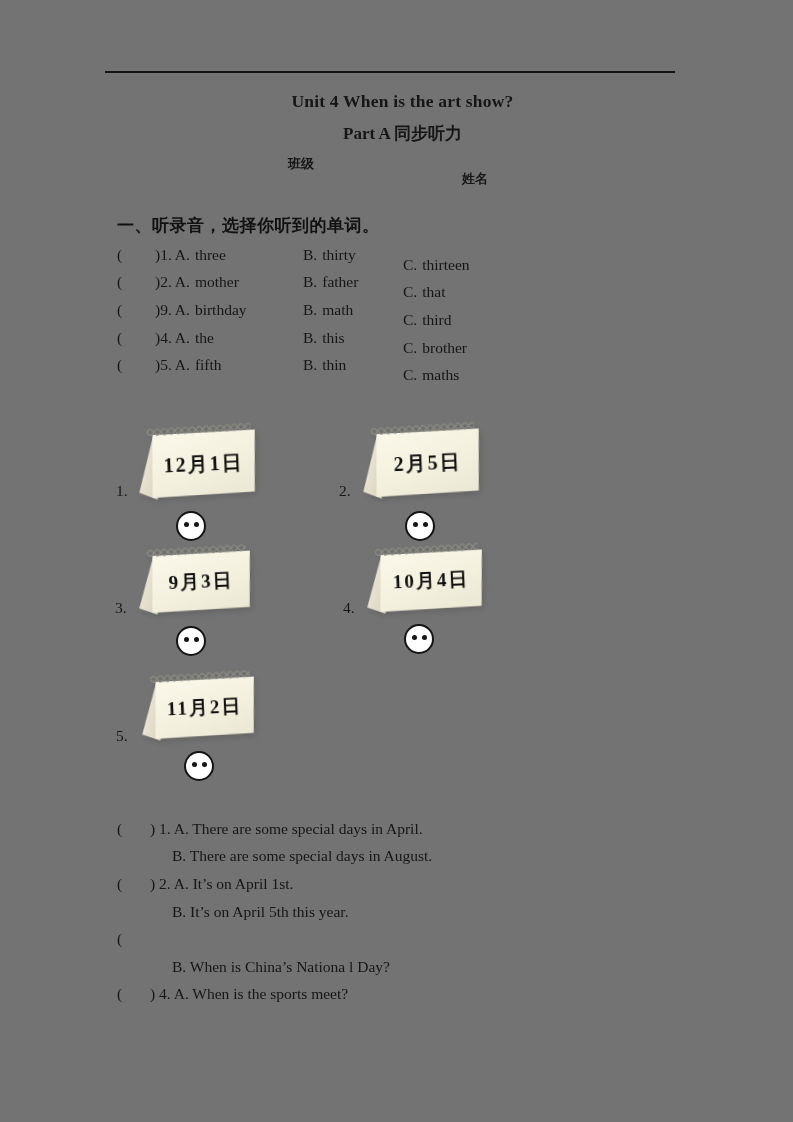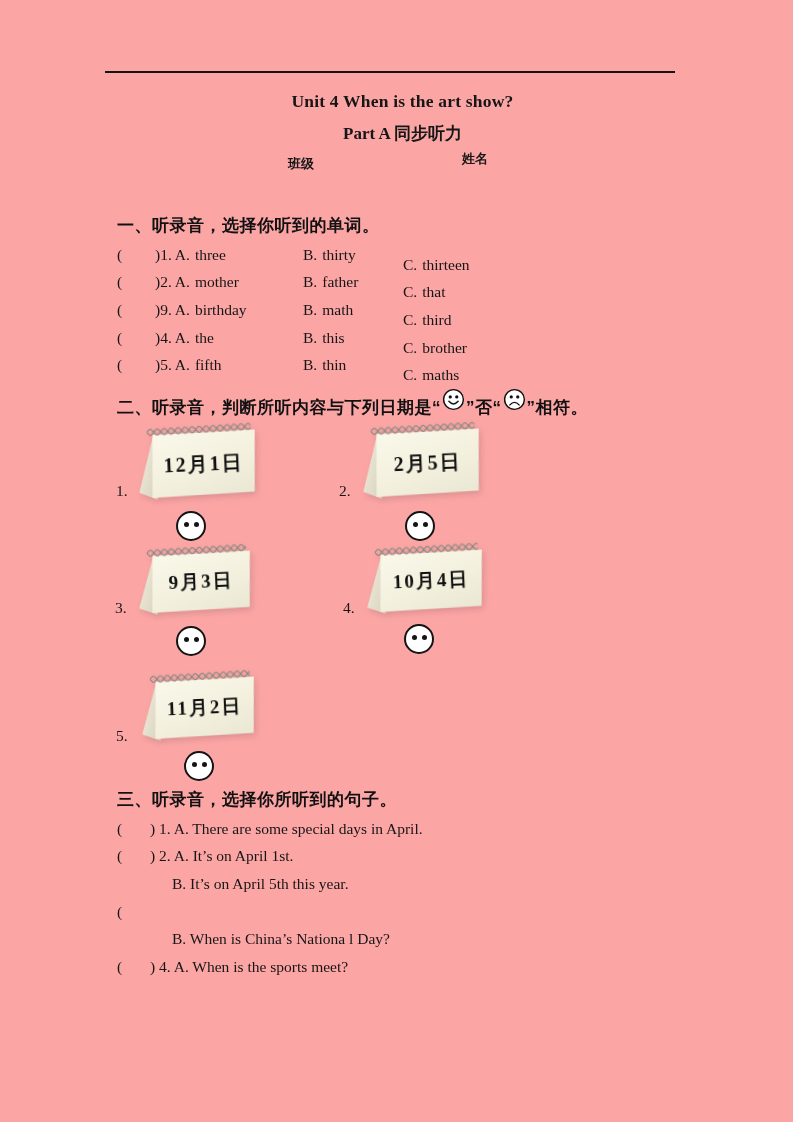--- a/index.html
+++ b/index.html
@@ -1,28 +1,28 @@
 <!DOCTYPE html>
 <html><head>
 <meta charset="utf-8">
 <style>
   html,body{margin:0;padding:0;background:#ffffff;}
-  .page{position:relative;width:793px;height:1122px;background:#fca5a5;overflow:hidden;
+  .page{position:relative;width:793px;height:1122px;background:#737373;overflow:hidden;
         font-family:"Liberation Serif","DejaVu Serif",serif;color:#161616;}
 
   .top-rule{position:absolute;left:105px;top:71px;width:570px;height:2px;background:#141414;}
 
   .title{position:absolute;left:6px;top:91px;width:100%;text-align:center;
          font-weight:700;font-size:17.5px;letter-spacing:0.2px;}
   .part{position:absolute;left:6px;top:122px;width:100%;text-align:center;
         font-weight:700;font-size:17px;}
   .blank-label{position:absolute;font-family:"Liberation Sans","DejaVu Sans",sans-serif;
         font-weight:700;font-size:13px;}
   .class-label{left:288px;top:155px;}
-  .name-label{left:462px;top:150px;}
+  .name-label{left:462px;top:170px;}
 
   .cnhead{position:absolute;font-family:"Liberation Sans","DejaVu Sans",sans-serif;
           font-weight:700;font-size:17px;color:#111;letter-spacing:0.5px;white-space:nowrap;}
   .s1head{left:117px;top:214px;}
   .s2head{left:117px;top:388px;}
   .s3head{left:117px;top:788px;}
 
   .s1rows{position:absolute;left:117px;top:241px;font-size:15.5px;}
   .s1row{display:flex;height:27.6px;align-items:center;white-space:nowrap;}
   .s1row .po{width:38px;}
@@ -117,33 +117,20 @@
       <span class="colC"><span class="optlab">C.</span><span>bro<span class="ul">th</span>er</span></span>
     </div>
     <div class="s1row">
       <span class="po">(</span>
       <span class="colA"><span class="optlab">)5. A.</span><span>fif<span class="ul">th</span></span></span>
       <span class="colB"><span class="optlab">B.</span><span><span class="ul">th</span>in</span></span>
       <span class="colC"><span class="optlab">C.</span><span>ma<span class="ul">th</span>s</span></span>
     </div>
   </div>
 
-  <div class="cnhead s2head">
-    <span>二、听录音，判断所听内容与下列日期是“</span><svg class="face-svg" viewBox="0 0 24 24" width="23" height="23">
-        <circle cx="12" cy="12" r="10.3" fill="#ffffff" stroke="#111" stroke-width="1.5"></circle>
-        <circle cx="8.6" cy="9.3" r="1.7" fill="#111"></circle>
-        <circle cx="15.4" cy="9.3" r="1.7" fill="#111"></circle>
-        <path d="M7.2 13.8 Q12 19.4 16.8 13.8" fill="none" stroke="#111" stroke-width="1.5" stroke-linecap="round"></path>
-      </svg><span>”否“</span><svg class="face-svg" viewBox="0 0 24 24" width="23" height="23">
-        <circle cx="12" cy="12" r="10.3" fill="#ffffff" stroke="#111" stroke-width="1.5"></circle>
-        <circle cx="8.6" cy="9.3" r="1.7" fill="#111"></circle>
-        <circle cx="15.4" cy="9.3" r="1.7" fill="#111"></circle>
-        <path d="M7.2 17.6 Q12 12.4 16.8 17.6" fill="none" stroke="#111" stroke-width="1.5" stroke-linecap="round"></path>
-      </svg><span>”相符。</span>
-  </div>
 
   <div class="cal cal1">
     <div class="cal-side"></div>
     <div class="cal-face">
         <span class="cal-date">12月1日</span>
       </div>
     <div class="cal-spiral"></div>
   </div>
   <div class="cal cal2">
     <div class="cal-side"></div>
@@ -179,26 +166,28 @@
   <span class="cnum n3">3.</span>
   <span class="cnum n4">4.</span>
   <span class="cnum n5">5.</span>
 
   <div class="bface f1"></div>
   <div class="bface f2"></div>
   <div class="bface f3"></div>
   <div class="bface f4"></div>
   <div class="bface f5"></div>
 
-  <div class="cnhead s3head">三、听录音，选择你所听到的句子。</div>
 
   <div class="s3lines">
     <div class="s3line">
         <span class="po">(</span>
         <span>) 1. A. There are some special days in April.</span>
+      </div>
+    <div class="s3line indent">
+        <span>B. There are some special days in August.</span>
       </div>
     <div class="s3line">
         <span class="po">(</span>
         <span>) 2. A. It’s on April 1st.</span>
       </div>
     <div class="s3line indent">
         <span>B. It’s on April 5th this  year.</span>
       </div>
     <div class="s3line">
         <span class="po">(</span>

